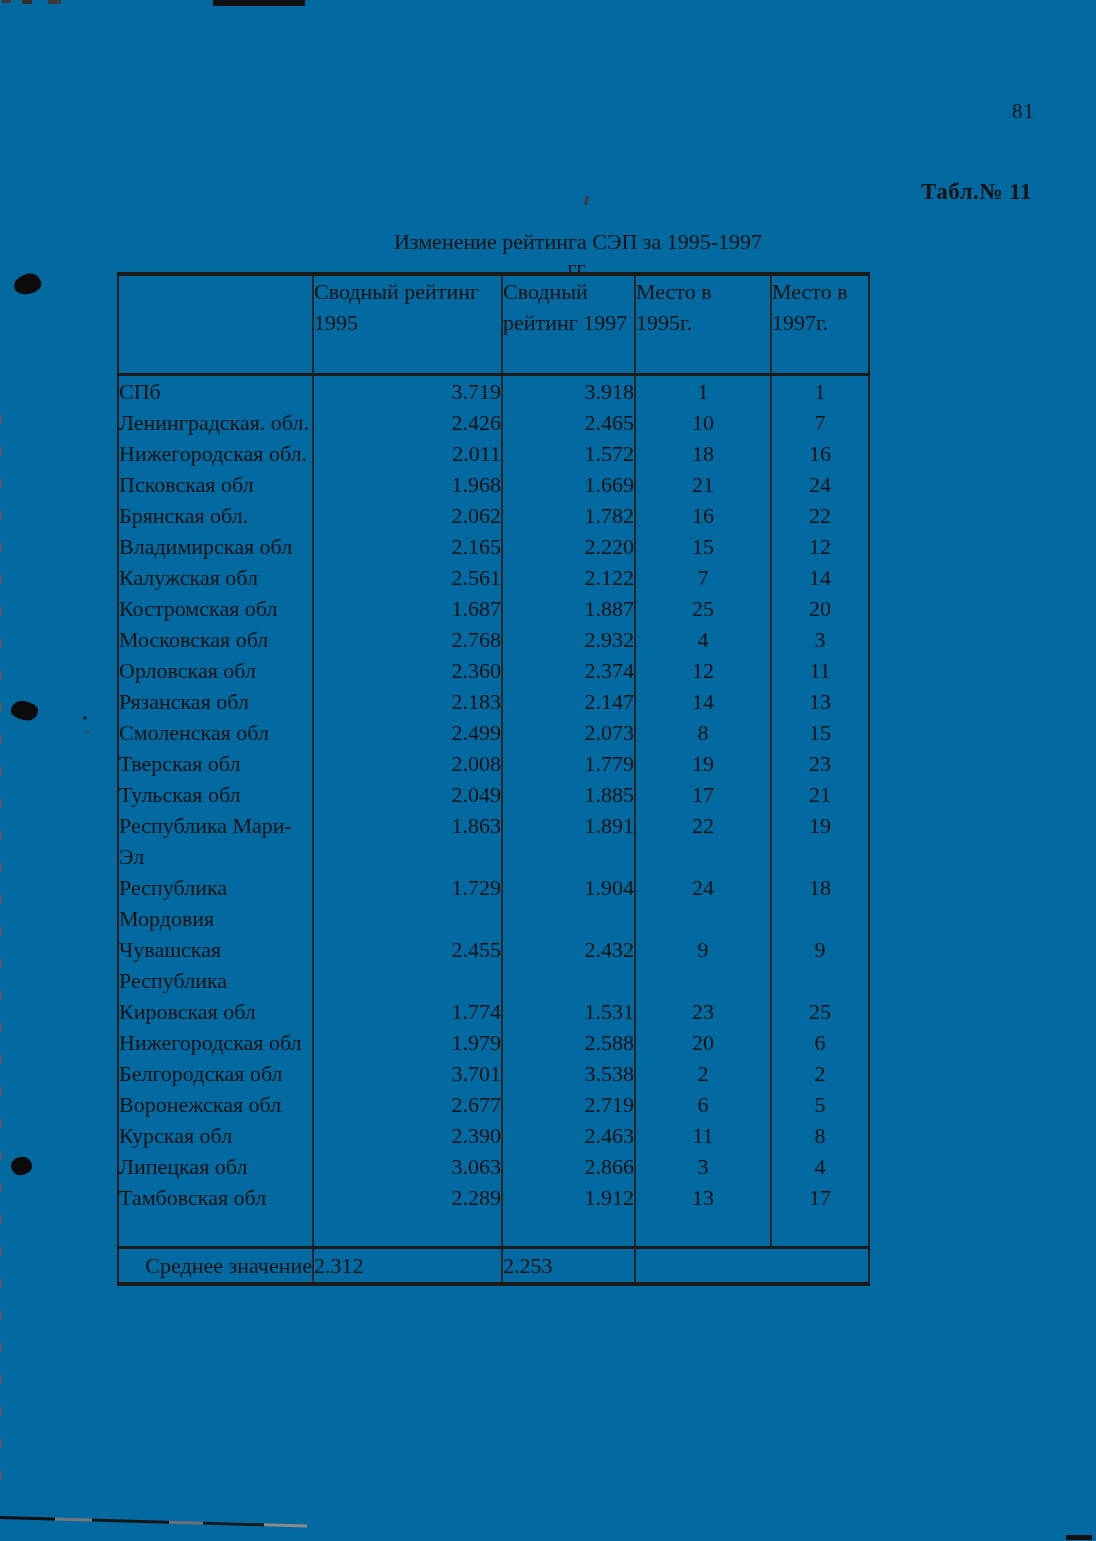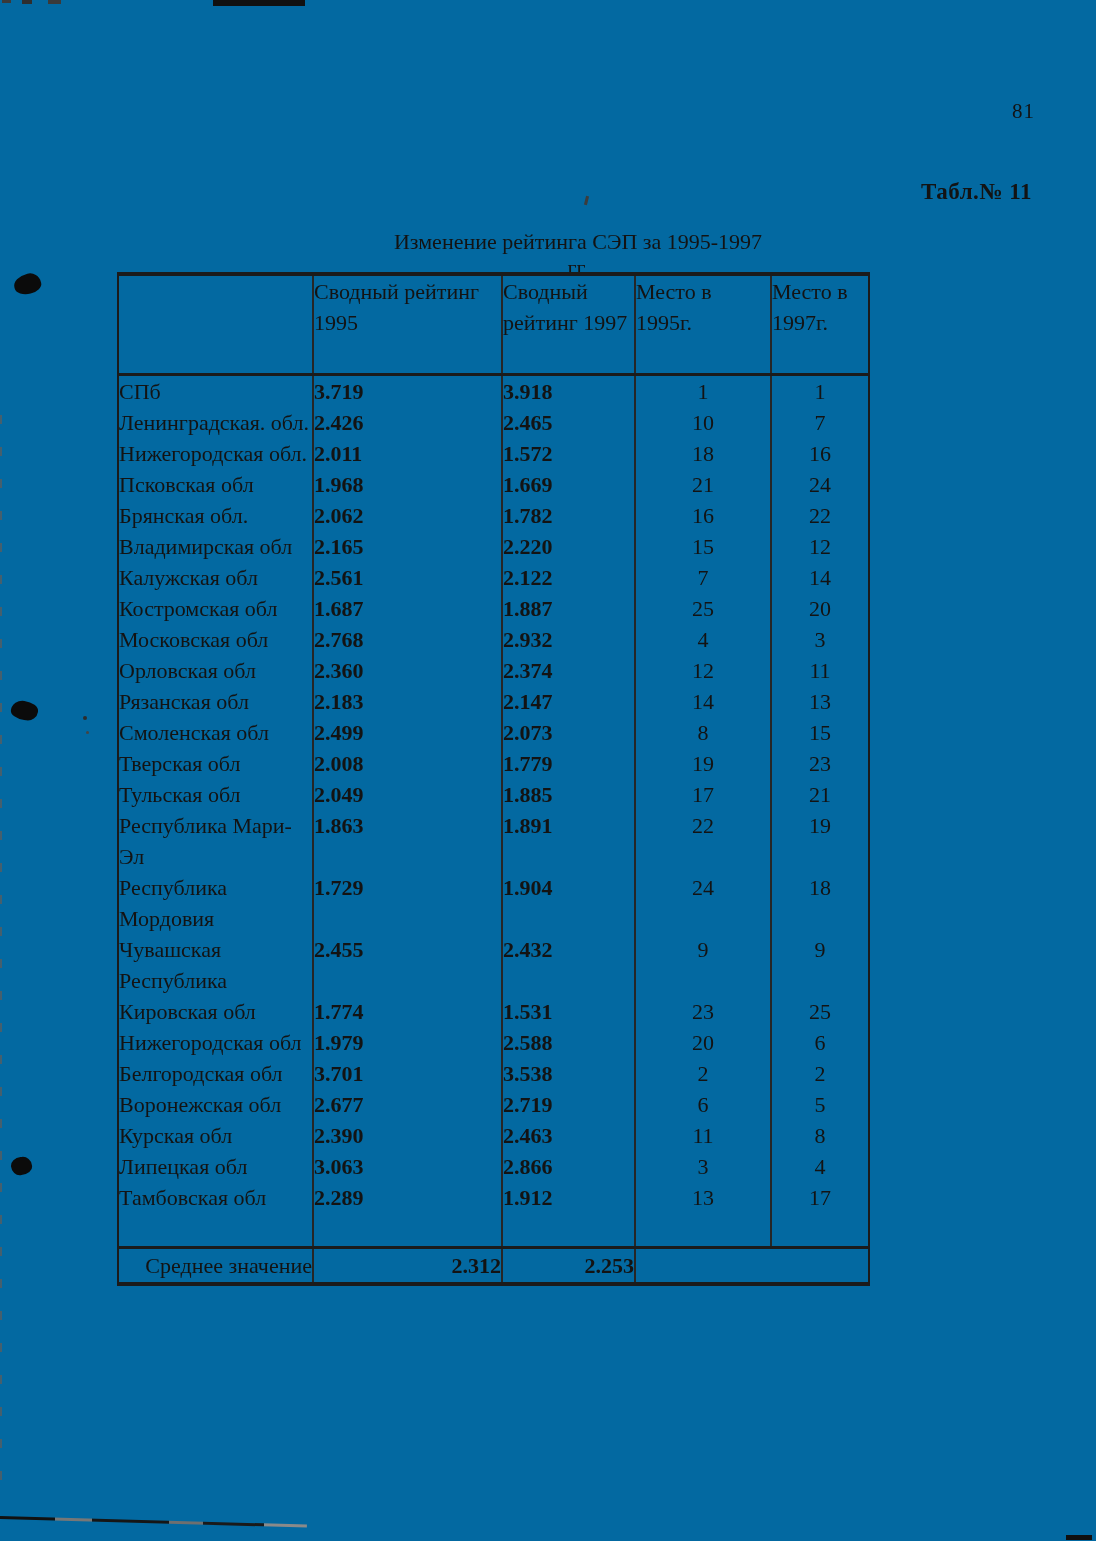--- a/index.html
+++ b/index.html
@@ -22,28 +22,28 @@
   }
   table.rating th, table.rating td { padding:0; margin:0; }
   thead th {
     height:97px; vertical-align:top; text-align:left; font-weight:normal;
     padding:2px 2px 0 6px; white-space:pre-line;
     border-bottom:3px solid #1b1b1b;
   }
   .c1,.c2,.c3,.c4 { border-right:2px solid #262626; }
   tbody td { vertical-align:top; }
   td.name  { text-align:left; padding-left:6px; white-space:pre; }
-  td.rating{ text-align:left; font-weight:bold; }
+  td.rating{ text-align:right; font-weight:normal; }
   td.place { text-align:center; }
   tr.single { height:31px; }
   tr.double { height:62px; }
   tr.spacer { height:34px; }
   tfoot td { height:33px; border-top:3px solid #1b1b1b; vertical-align:middle; }
   td.footer-label { text-align:right; padding-right:5px; }
-  td.footer-value { text-align:right;font-weight:bold; }
+  td.footer-value { text-align:left; }
   
   .artifact { position:absolute; background:#151515; }
   .speck-a { left:2px;  top:0; width:9px;  height:3px; background:#3a3a3a; }
   .speck-b { left:22px; top:0; width:10px; height:4px; background:#2e2e2e; }
   .speck-c { left:48px; top:0; width:13px; height:4px; background:#3a3a3a; }
   .top-bar { left:213px; top:0; width:92px; height:6px; background:#111; }
   .blob-1 { left:14px; top:274px; width:27px; height:20px; background:#0b0b0b;
             border-radius:62% 45% 52% 58% / 55% 62% 42% 50%; transform:rotate(-14deg); }
   .blob-2 { left:11px; top:701px; width:27px; height:19px; background:#0b0b0b;
             border-radius:48% 60% 42% 58% / 62% 48% 55% 45%; transform:rotate(8deg); }

